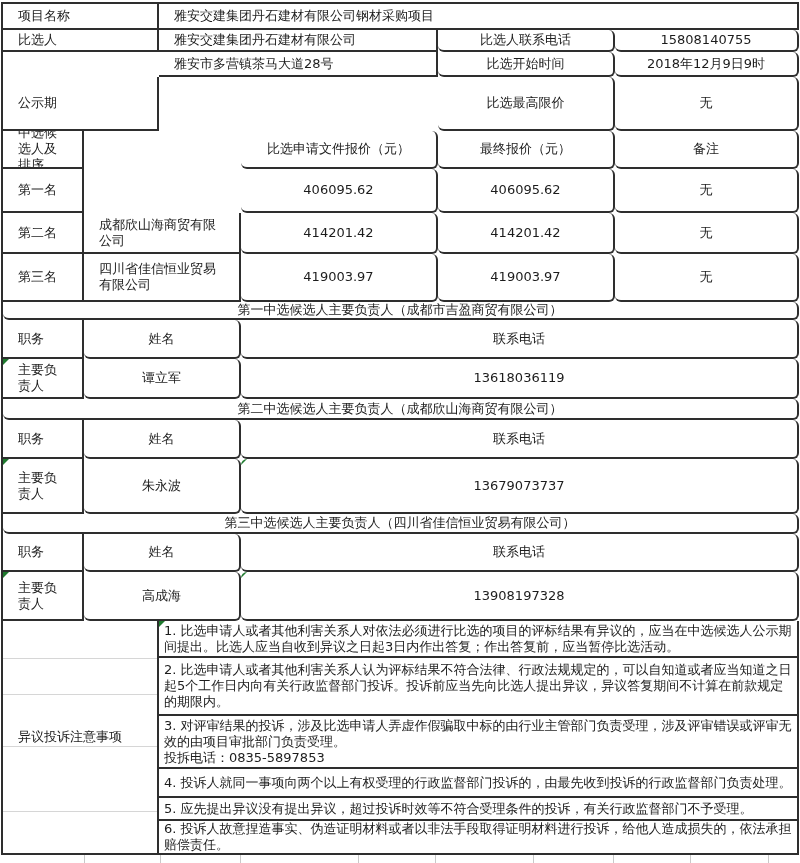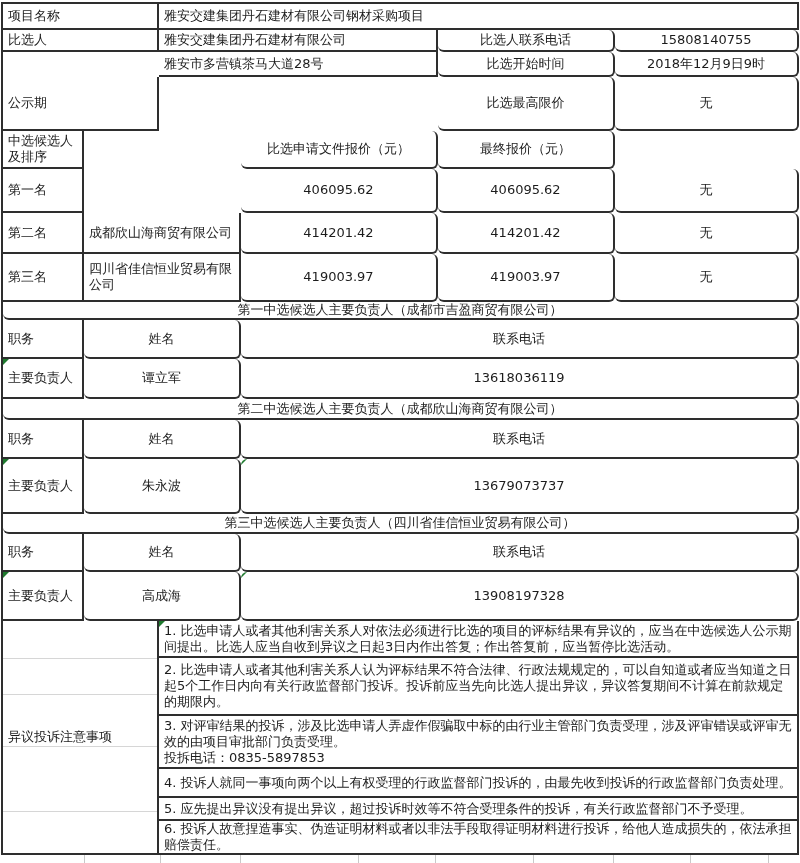--- a/index.html
+++ b/index.html
@@ -8,21 +8,21 @@
        color:#1c1c1c;-webkit-font-smoothing:none;}
   .sheet{position:relative;width:800px;height:863px;background:#ffffff;}
   .tbl{position:absolute;left:1px;top:2px;display:grid;
        grid-template-columns:81px 75px 82px 197px 177px 184px;
        grid-template-rows:26px 22px 25px 54px 38px 44px 41px 48px 18px 39px 40px 21px 39px 55px 20px 38px 49px 37px 58px 53px 29px 23px 34px;
        border-top:2px solid #2e2e2e;border-left:2px solid #2e2e2e;
        background:#ffffff;}
   .c{border-right:2px solid #2e2e2e;border-bottom:2px solid #2e2e2e;
      display:flex;align-items:center;overflow:hidden;position:relative;
      font-size:13px;line-height:16px;}
-  .l{justify-content:flex-start;padding:1px 5px;text-align:left;}
+  .l{justify-content:flex-start;padding:1px 15px;text-align:left;}
   .ctr{justify-content:center;text-align:center;padding:1px 2px;border-radius:6px;}
   .note{justify-content:flex-start;align-items:center;padding:2px 5px;
         text-align:left;white-space:pre-wrap;}
   .tri{position:absolute;left:0;top:0;width:0;height:0;
        border-top:6px solid #1f7a2e;border-right:6px solid transparent;}
   .vgrid{position:absolute;top:855px;width:1px;height:8px;background:#c9c9c9;}
   .hgrid{position:absolute;left:0;width:100%;height:1px;background:#d6d6d6;}
 </style>
 </head>
 <body>
@@ -42,20 +42,21 @@
     <div class="c ctr" style="grid-area:3/5/4/6">比选开始时间</div>
     <div class="c ctr" style="grid-area:3/6/4/7">2018年12月9日9时</div>
 
     <div class="c l" style="grid-area:4/1/5/3">公示期</div>
     <div class="c ctr" style="grid-area:4/5/5/6">比选最高限价</div>
     <div class="c ctr" style="grid-area:4/6/5/7">无</div>
 
     <div class="c l" style="grid-area:5/1/6/2">中选候选人及排序</div>
     <div class="c ctr" style="grid-area:5/4/6/5">比选申请文件报价（元）</div>
     <div class="c ctr" style="grid-area:5/5/6/6">最终报价（元）</div>
+    <div class="c ctr" style="grid-area:5/6/6/7">备注</div>
 
     <div class="c l" style="grid-area:6/1/7/2">第一名</div>
     <div class="c ctr" style="grid-area:6/4/7/5">406095.62</div>
     <div class="c ctr" style="grid-area:6/5/7/6">406095.62</div>
     <div class="c ctr" style="grid-area:6/6/7/7">无</div>
 
     <div class="c l" style="grid-area:7/1/8/2">第二名</div>
     <div class="c l" style="grid-area:7/2/8/4">成都欣山海商贸有限公司</div>
     <div class="c ctr" style="grid-area:7/4/8/5">414201.42</div>
     <div class="c ctr" style="grid-area:7/5/8/6">414201.42</div>

